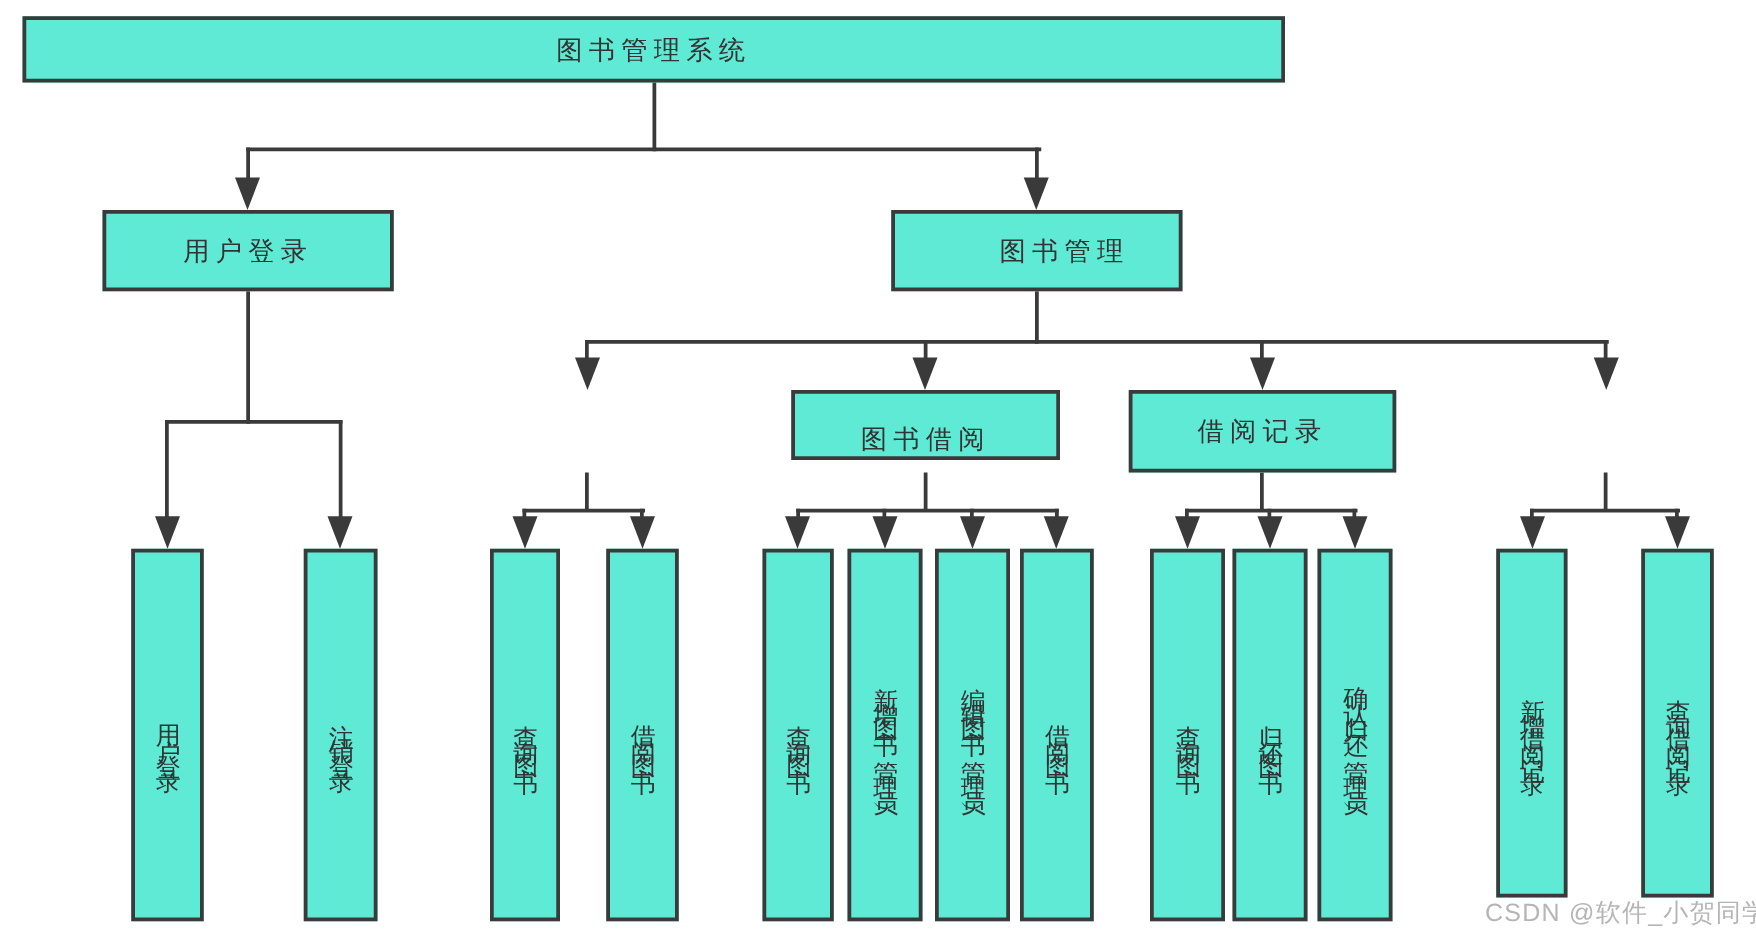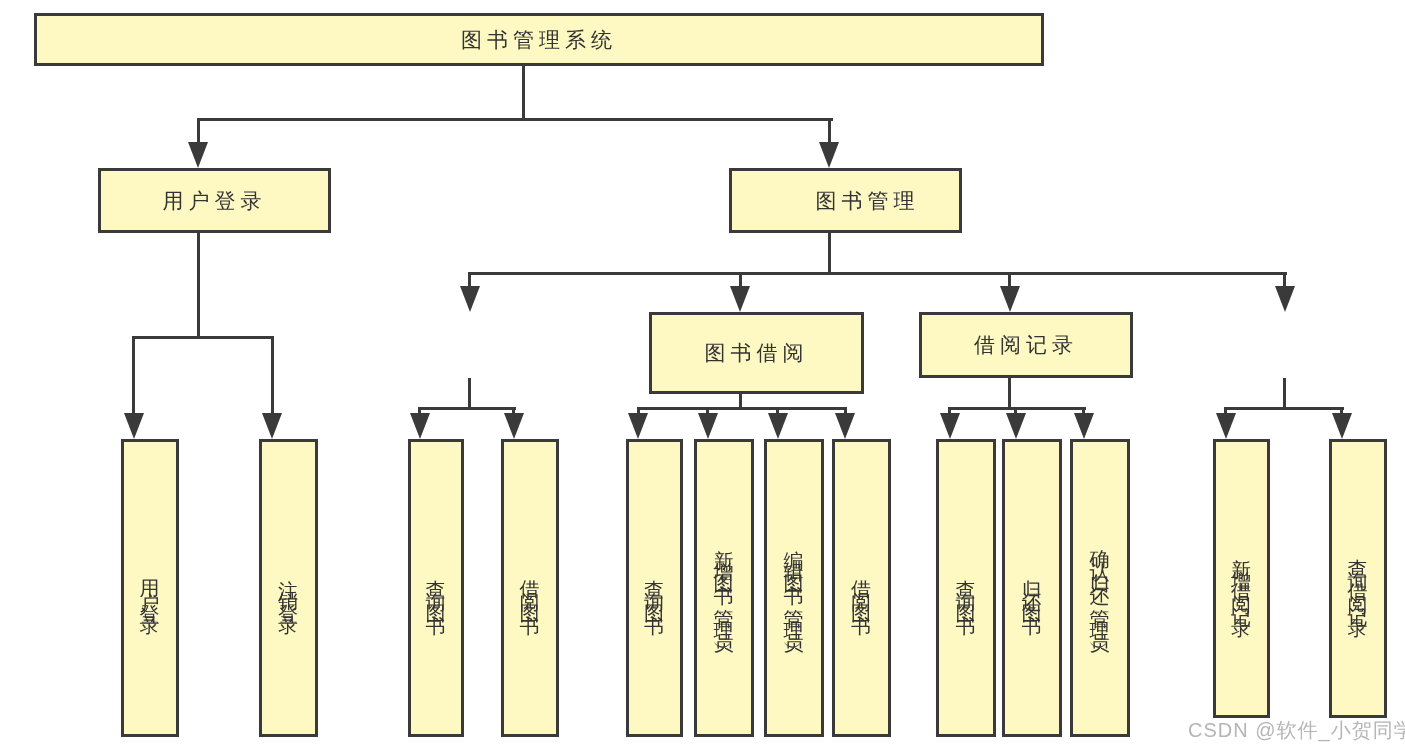--- a/index.html
+++ b/index.html
@@ -8,26 +8,25 @@
     width: 1405px;
     height: 747px;
     background: #ffffff;
     font-family: "Liberation Sans", sans-serif;
     overflow: hidden;
   }
   .box {
     position: absolute;
     box-sizing: border-box;
     border: 3px solid #3a3a3a;
-    background: #fef9c3;
+    background: #5eead4;
     display: flex;
     align-items: center;
     justify-content: center;
     color: #333333;
-    margin-left: 16px;
   }
   .hlabel {
     font-size: 21px;
     letter-spacing: 5px;
     white-space: nowrap;
     color: #333333;
   }
   .vlabel {
     writing-mode: vertical-rl;
     text-orientation: mixed;
@@ -128,21 +127,21 @@
     <span class="hlabel">图书管理系统</span>
   </div>
 
   <div class="box" style="left:82px;top:168px;width:233px;height:65px;">
     <span class="hlabel">用户登录</span>
   </div>
   <div class="box" style="left:713px;top:168px;width:233px;height:65px;padding-left:44px;">
     <span class="hlabel">图书管理</span>
   </div>
 
-  <div class="box" style="left:633px;top:312px;width:215px;height:82px;">
+  <div class="box" style="left:633px;top:312px;width:215px;height:56px;align-items:flex-end;">
     <span class="hlabel">图书借阅</span>
   </div>
   <div class="box" style="left:903px;top:312px;width:214px;height:66px;">
     <span class="hlabel">借阅记录</span>
   </div>
 
   <div class="box" style="left:105px;top:439px;width:58px;height:298px;">
     <span class="vlabel">用户登录</span>
   </div>
   <div class="box" style="left:243px;top:439px;width:59px;height:298px;">

